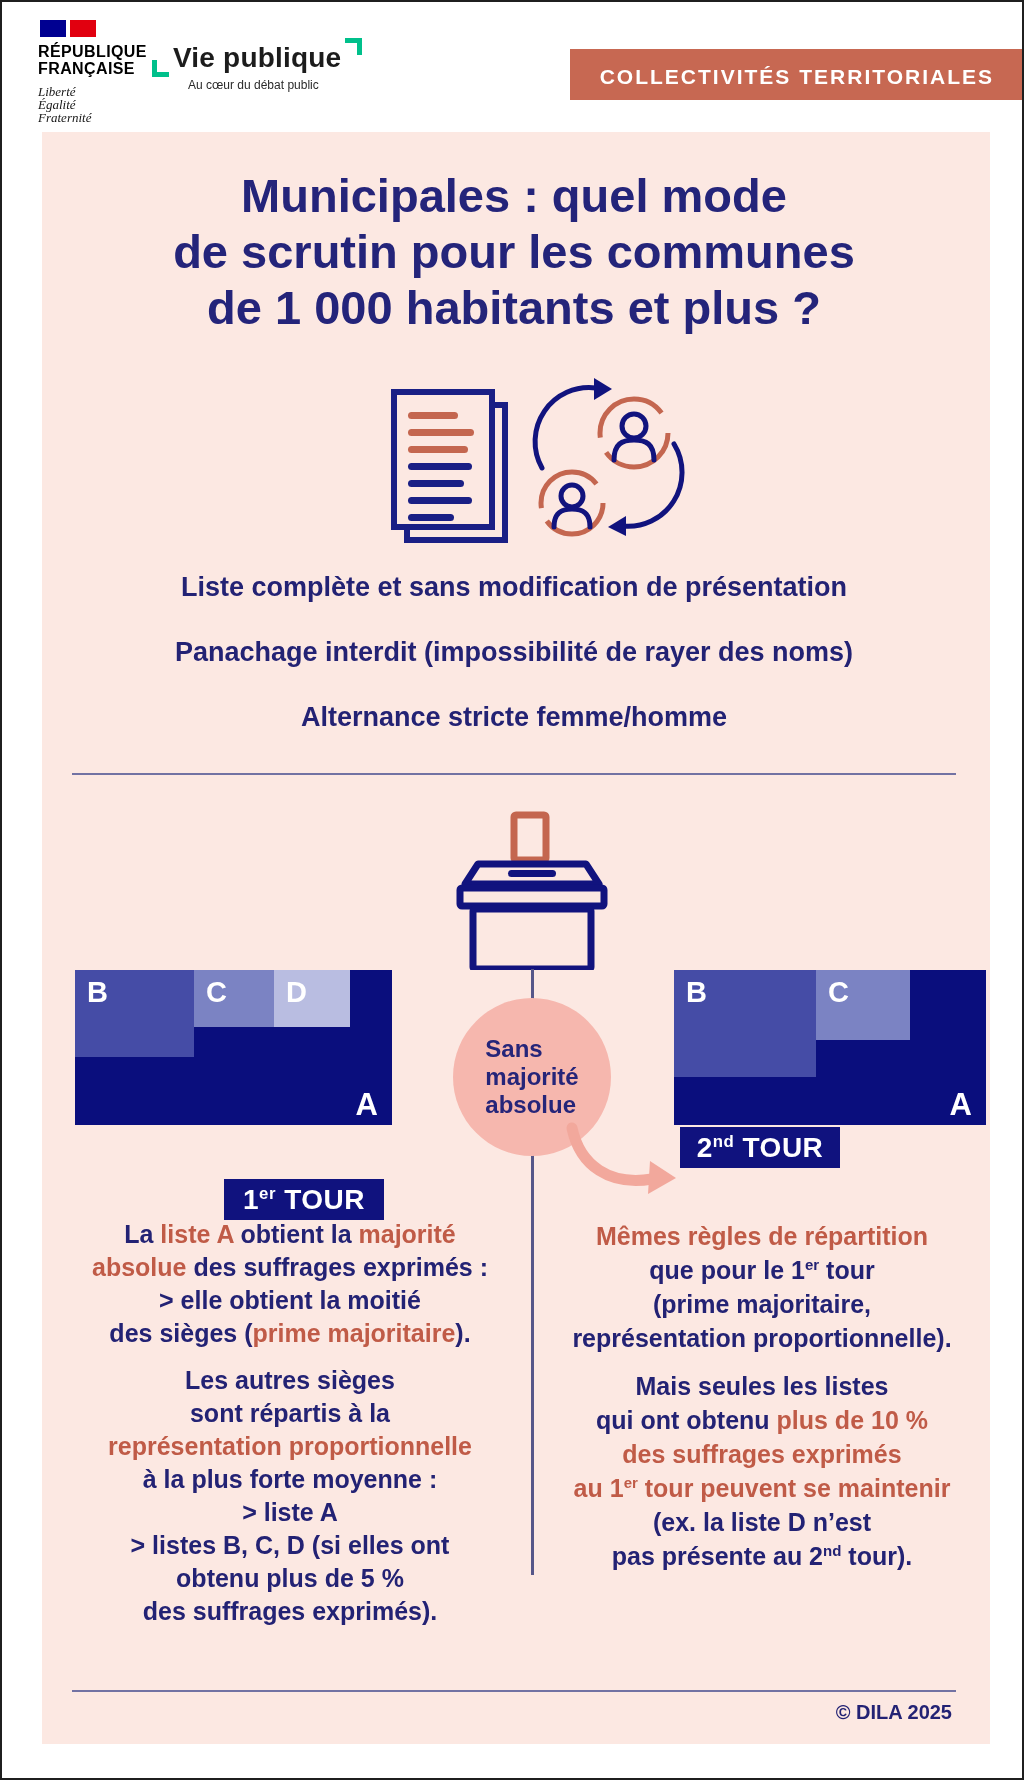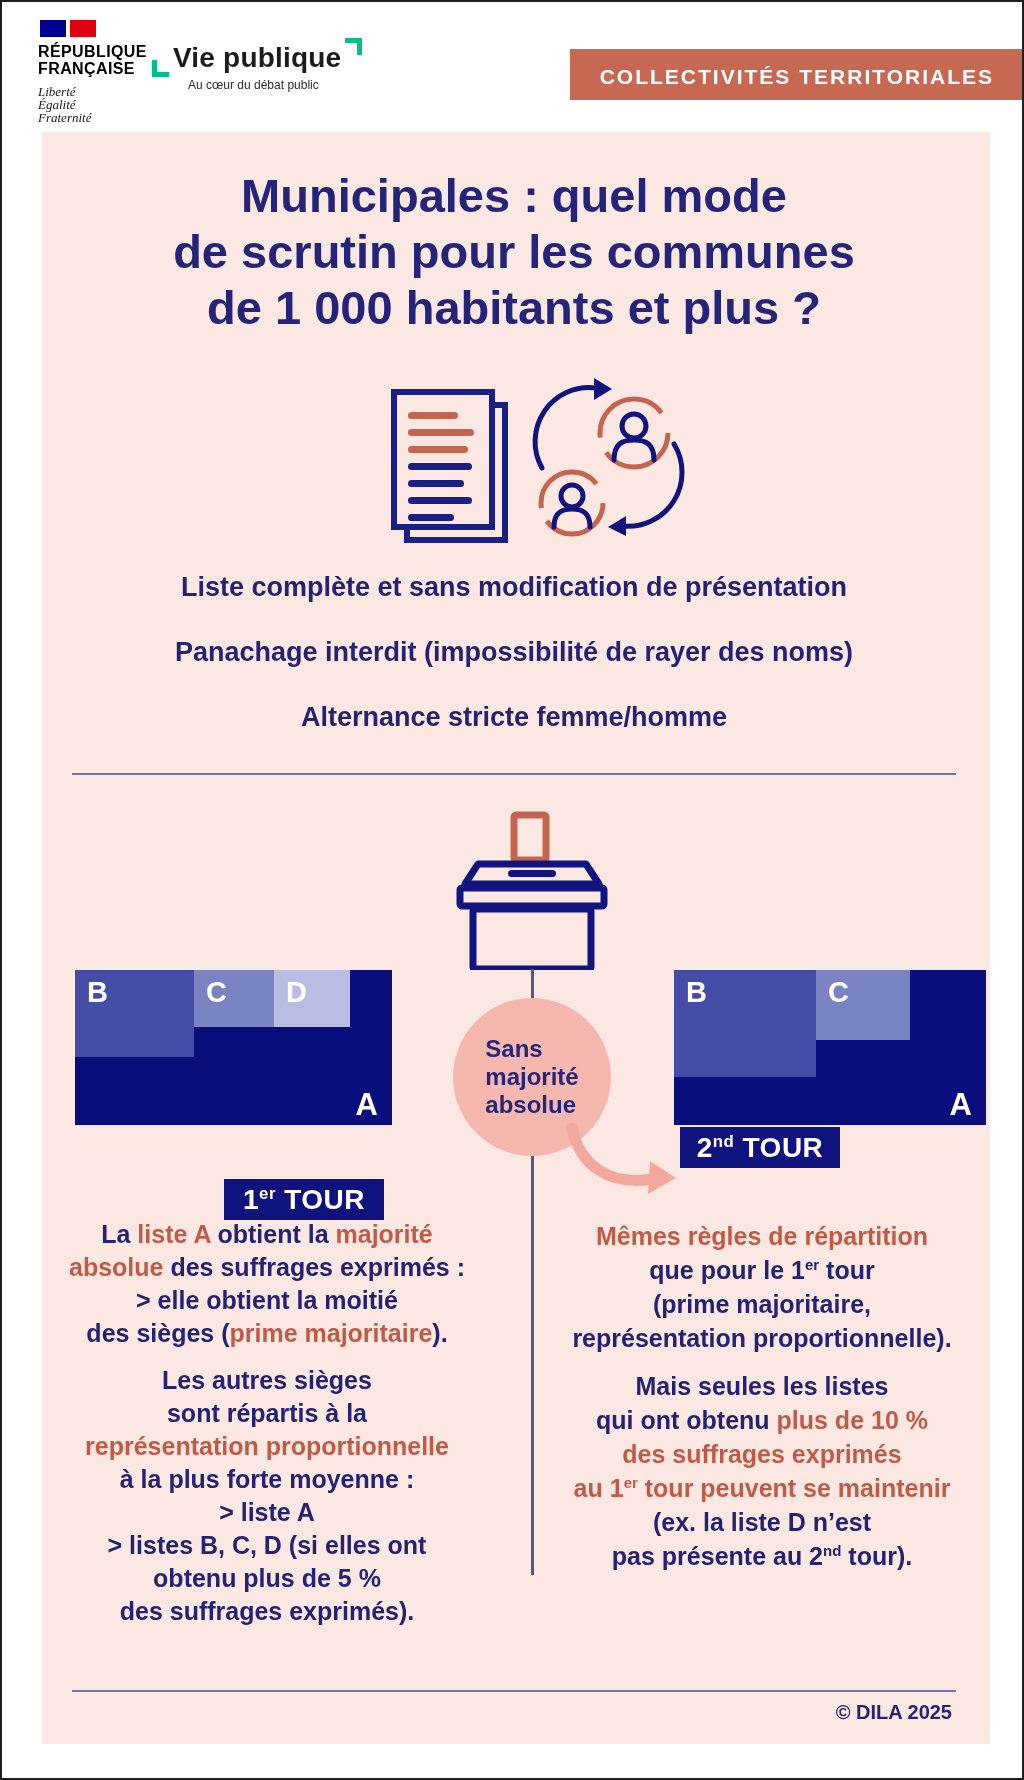--- a/index.html
+++ b/index.html
@@ -65,21 +65,21 @@
     display:flex;align-items:center;justify-content:center;text-align:left;}
   .bubble-text{color:#252579;font-size:24px;font-weight:bold;line-height:28px;}
   .curve-arrow{left:540px;top:1118px;z-index:3;}
 
   
   .tour-badge{height:41px;background:#10127E;color:#fff;font-size:28px;font-weight:bold;
     display:flex;align-items:center;justify-content:center;z-index:3;letter-spacing:.5px;margin-top:11px;}
   .badge-first{left:222px;top:1166px;width:160px;}
   .badge-second{left:678px;top:1114px;width:160px;}
   .col{color:#232274;font-size:25px;font-weight:600;line-height:33px;text-align:center;z-index:2;}
-  .col-left{left:55px;top:1216px;width:420px;}
+  .col-left{left:78px;top:1216px;width:420px;}
   .col-right{left:548px;top:1217px;width:424px;line-height:34px;}
   .para{margin-bottom:14px;}
   .accent{color:#C05B47;}
   sup{font-size:60%;line-height:0;}
 
   
   .footer{right:70px;top:1699px;color:#232274;font-size:20px;font-weight:bold;z-index:2;}
 </style>
 </head>
 <body>

